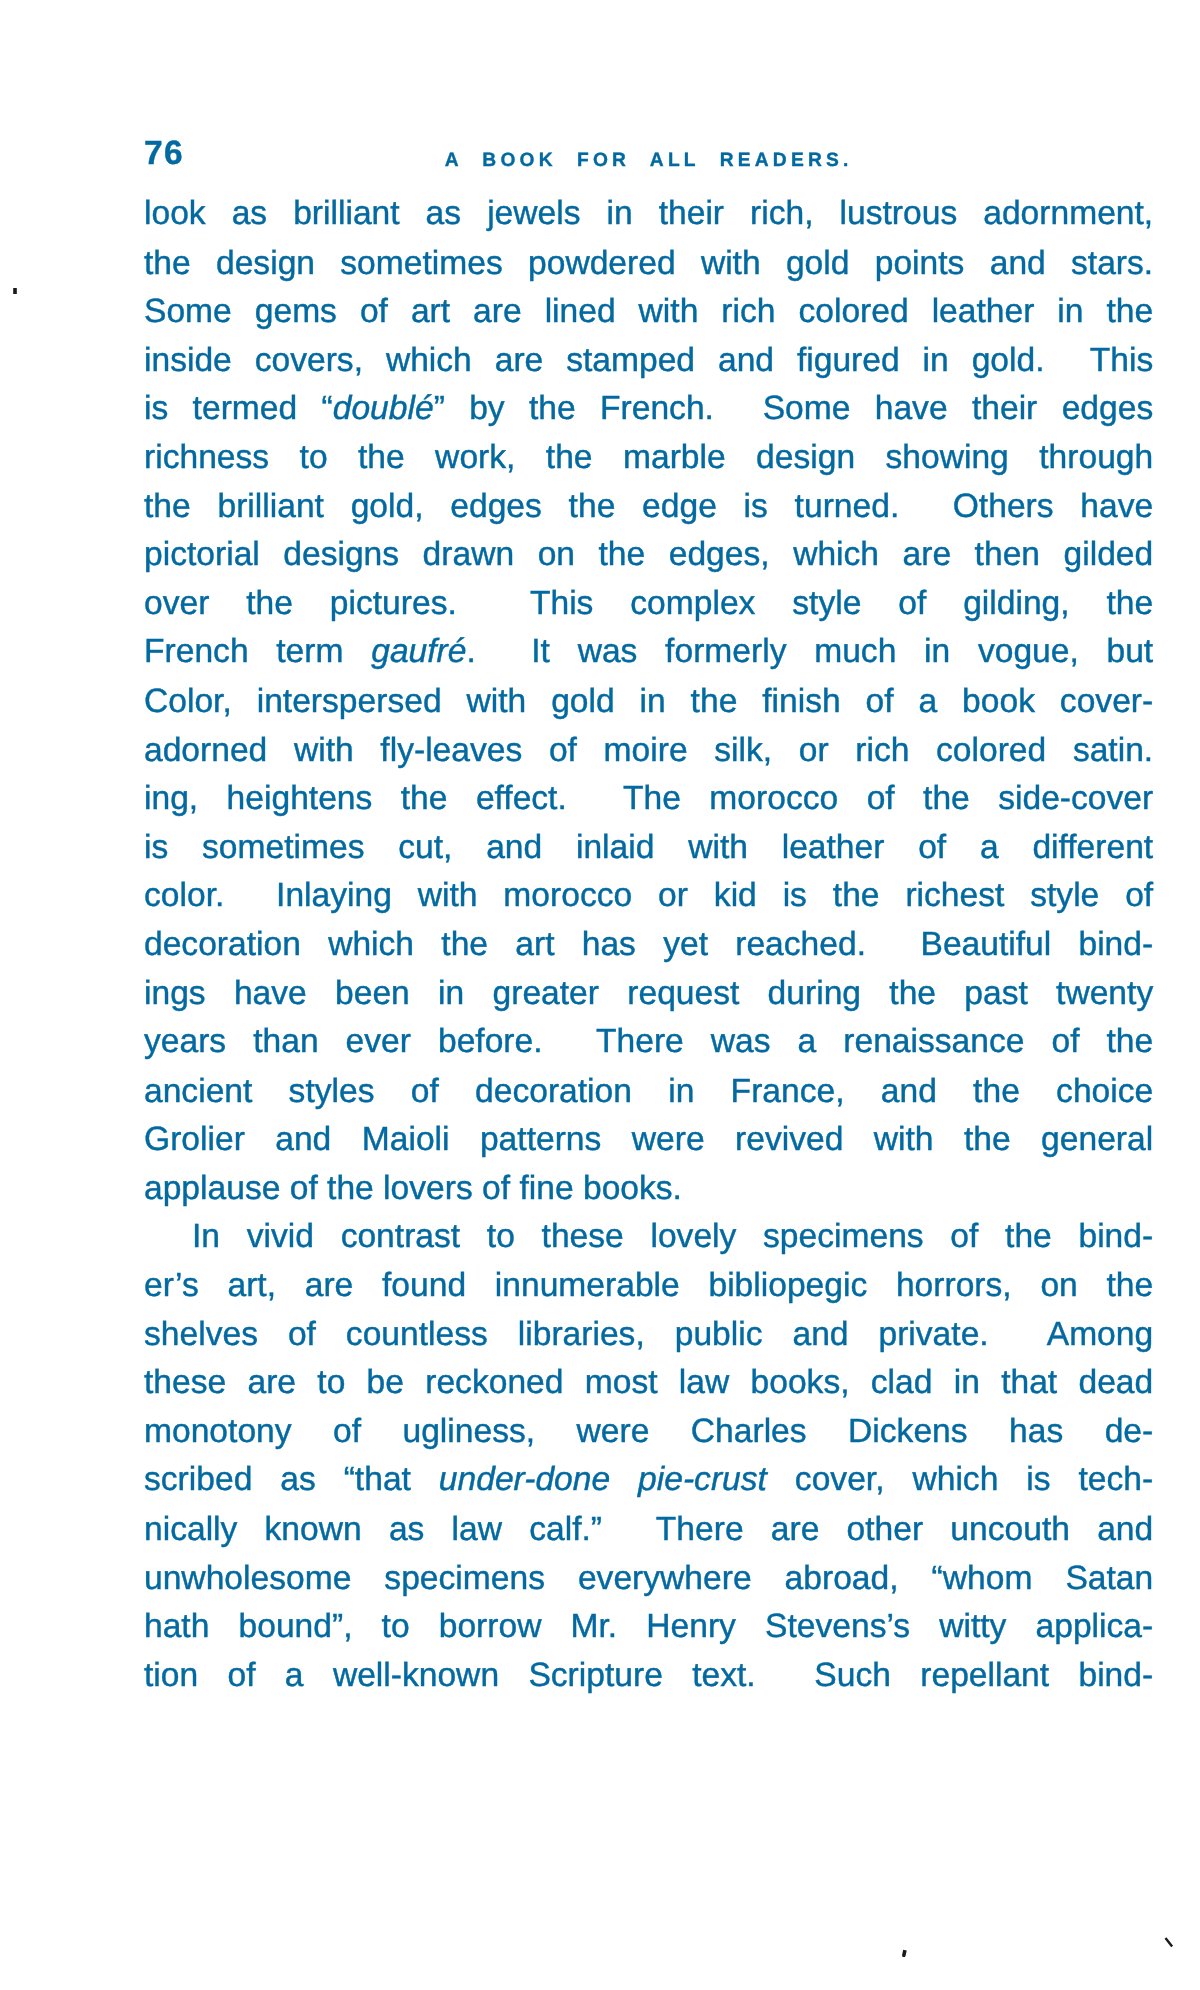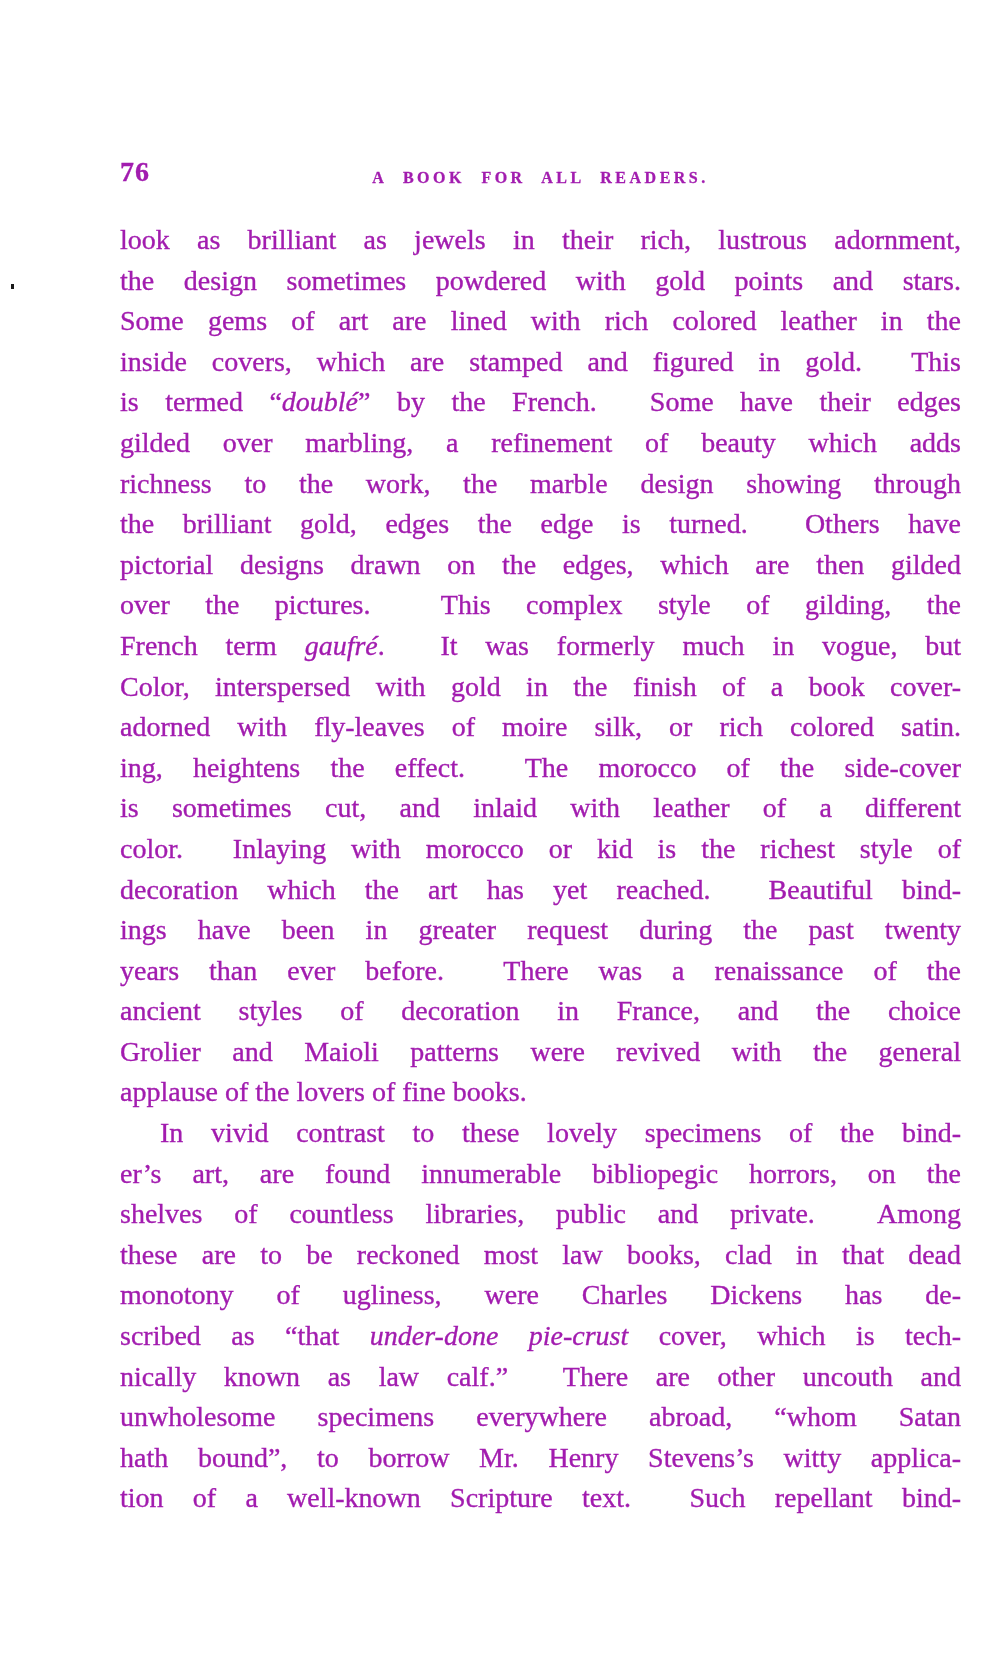--- a/index.html
+++ b/index.html
@@ -7,23 +7,22 @@
     padding: 0;
     width: 1000px;
     height: 1658px;
     background: #ffffff;
     overflow: hidden;
   }
   .page {
     position: absolute;
     inset: 0;
     background: #ffffff;
-    font-family: Liberation Serif, serif;
-    color: #a21caf;
-    margin-top: 44px;
+    font-family: Liberation Sans, sans-serif;
+    color: #0369a1;
   }
   .header-pagenum {
     position: absolute;
     left: 120px;
     top: 114px;
     font-size: 28px;
     line-height: 1;
     font-weight: bold;
     letter-spacing: 1px;
     -webkit-text-stroke: 0.3px currentColor;
@@ -37,21 +36,21 @@
     font-size: 16px;
     line-height: 1;
     font-weight: bold;
     letter-spacing: 3.5px;
     word-spacing: 9px;
     -webkit-text-stroke: 0.3px currentColor;
   }
   .text-block {
     position: absolute;
     left: 120px;
-    top: 176px;
+    top: 158px;
     width: 841px;
     font-size: 28px;
     line-height: 40.6px;
     -webkit-text-stroke: 0.35px currentColor;
   }
   .line {
     white-space: pre-wrap;
     text-align: justify;
     text-align-last: justify;
   }
@@ -72,21 +71,20 @@
   <div class="header-pagenum">76</div>
 
   <div class="header-title">A BOOK FOR ALL READERS.</div>
 
   <div class="text-block">
       <div class="line"><span>look as brilliant as jewels in their rich, lustrous adornment,</span></div>
       <div class="line"><span>the design sometimes powdered with gold points and stars.</span></div>
       <div class="line"><span>Some gems of art are lined with rich colored leather in the</span></div>
       <div class="line"><span>inside covers, which are stamped and figured in gold.  This</span></div>
       <div class="line"><span>is termed “</span><span class="it">doublé</span><span>” by the French.  Some have their edges</span></div>
-      <div class="line"><span>gilded over marbling, a refinement of beauty which adds</span></div>
       <div class="line"><span>richness to the work, the marble design showing through</span></div>
       <div class="line"><span>the brilliant gold, edges the edge is turned.  Others have</span></div>
       <div class="line"><span>pictorial designs drawn on the edges, which are then gilded</span></div>
       <div class="line"><span>over the pictures.  This complex style of gilding, the</span></div>
       <div class="line"><span>French term </span><span class="it">gaufré</span><span>.  It was formerly much in vogue, but</span></div>
       <div class="line"><span>Color, interspersed with gold in the finish of a book cover-</span></div>
       <div class="line"><span>adorned with fly-leaves of moire silk, or rich colored satin.</span></div>
       <div class="line"><span>ing, heightens the effect.  The morocco of the side-cover</span></div>
       <div class="line"><span>is sometimes cut, and inlaid with leather of a different</span></div>
       <div class="line"><span>color.  Inlaying with morocco or kid is the richest style of</span></div>

